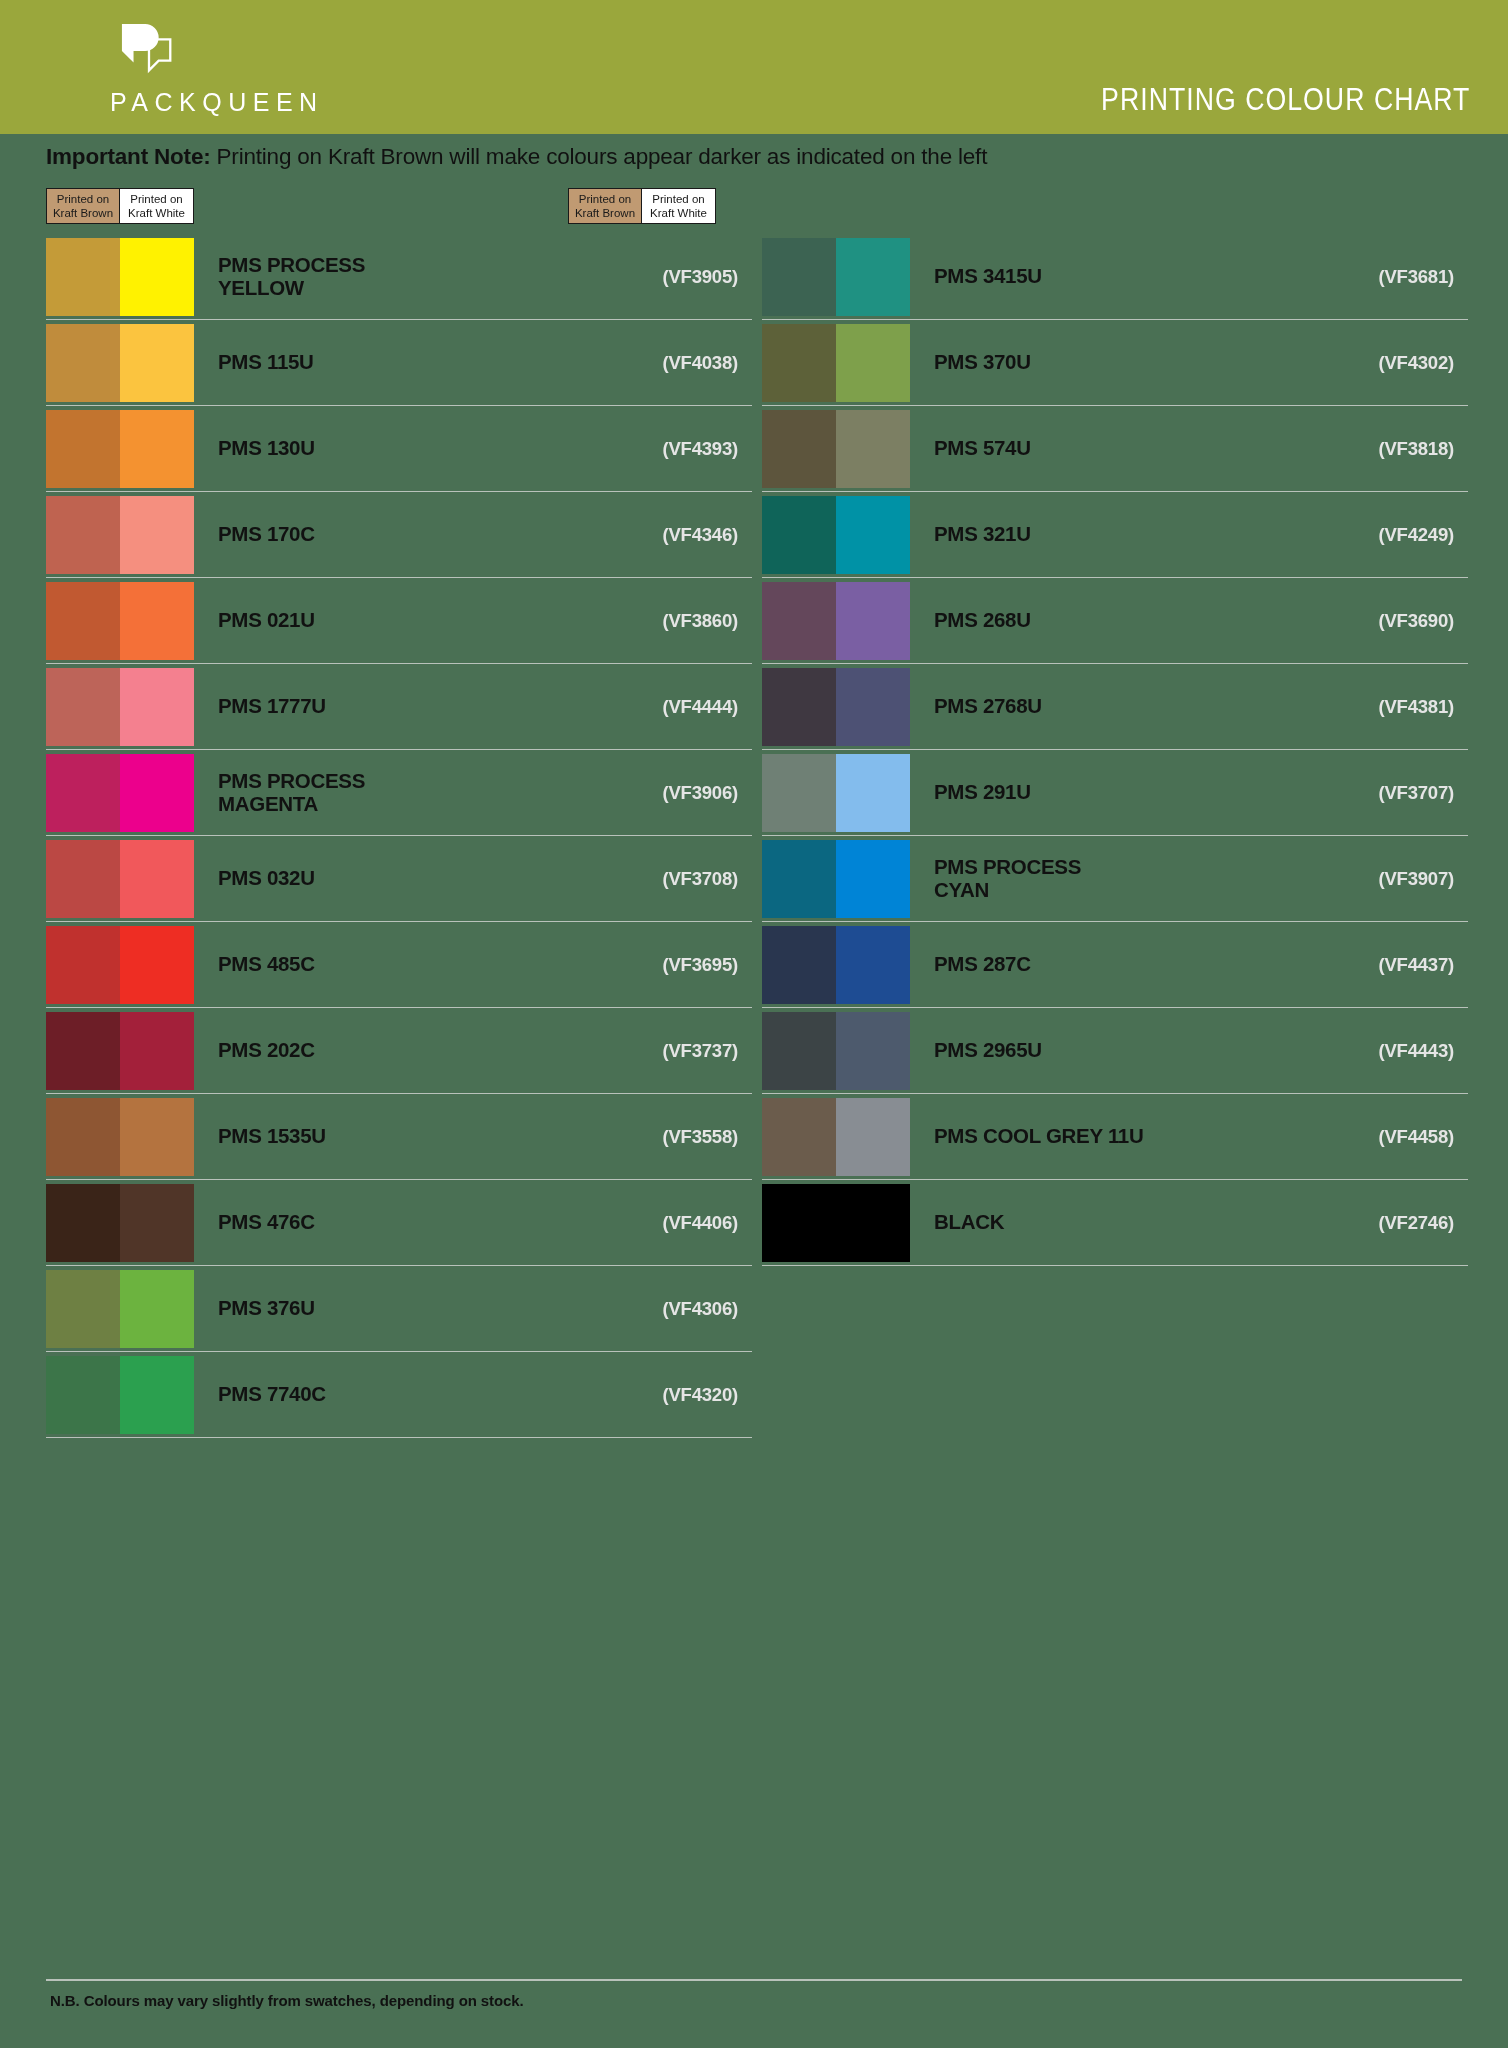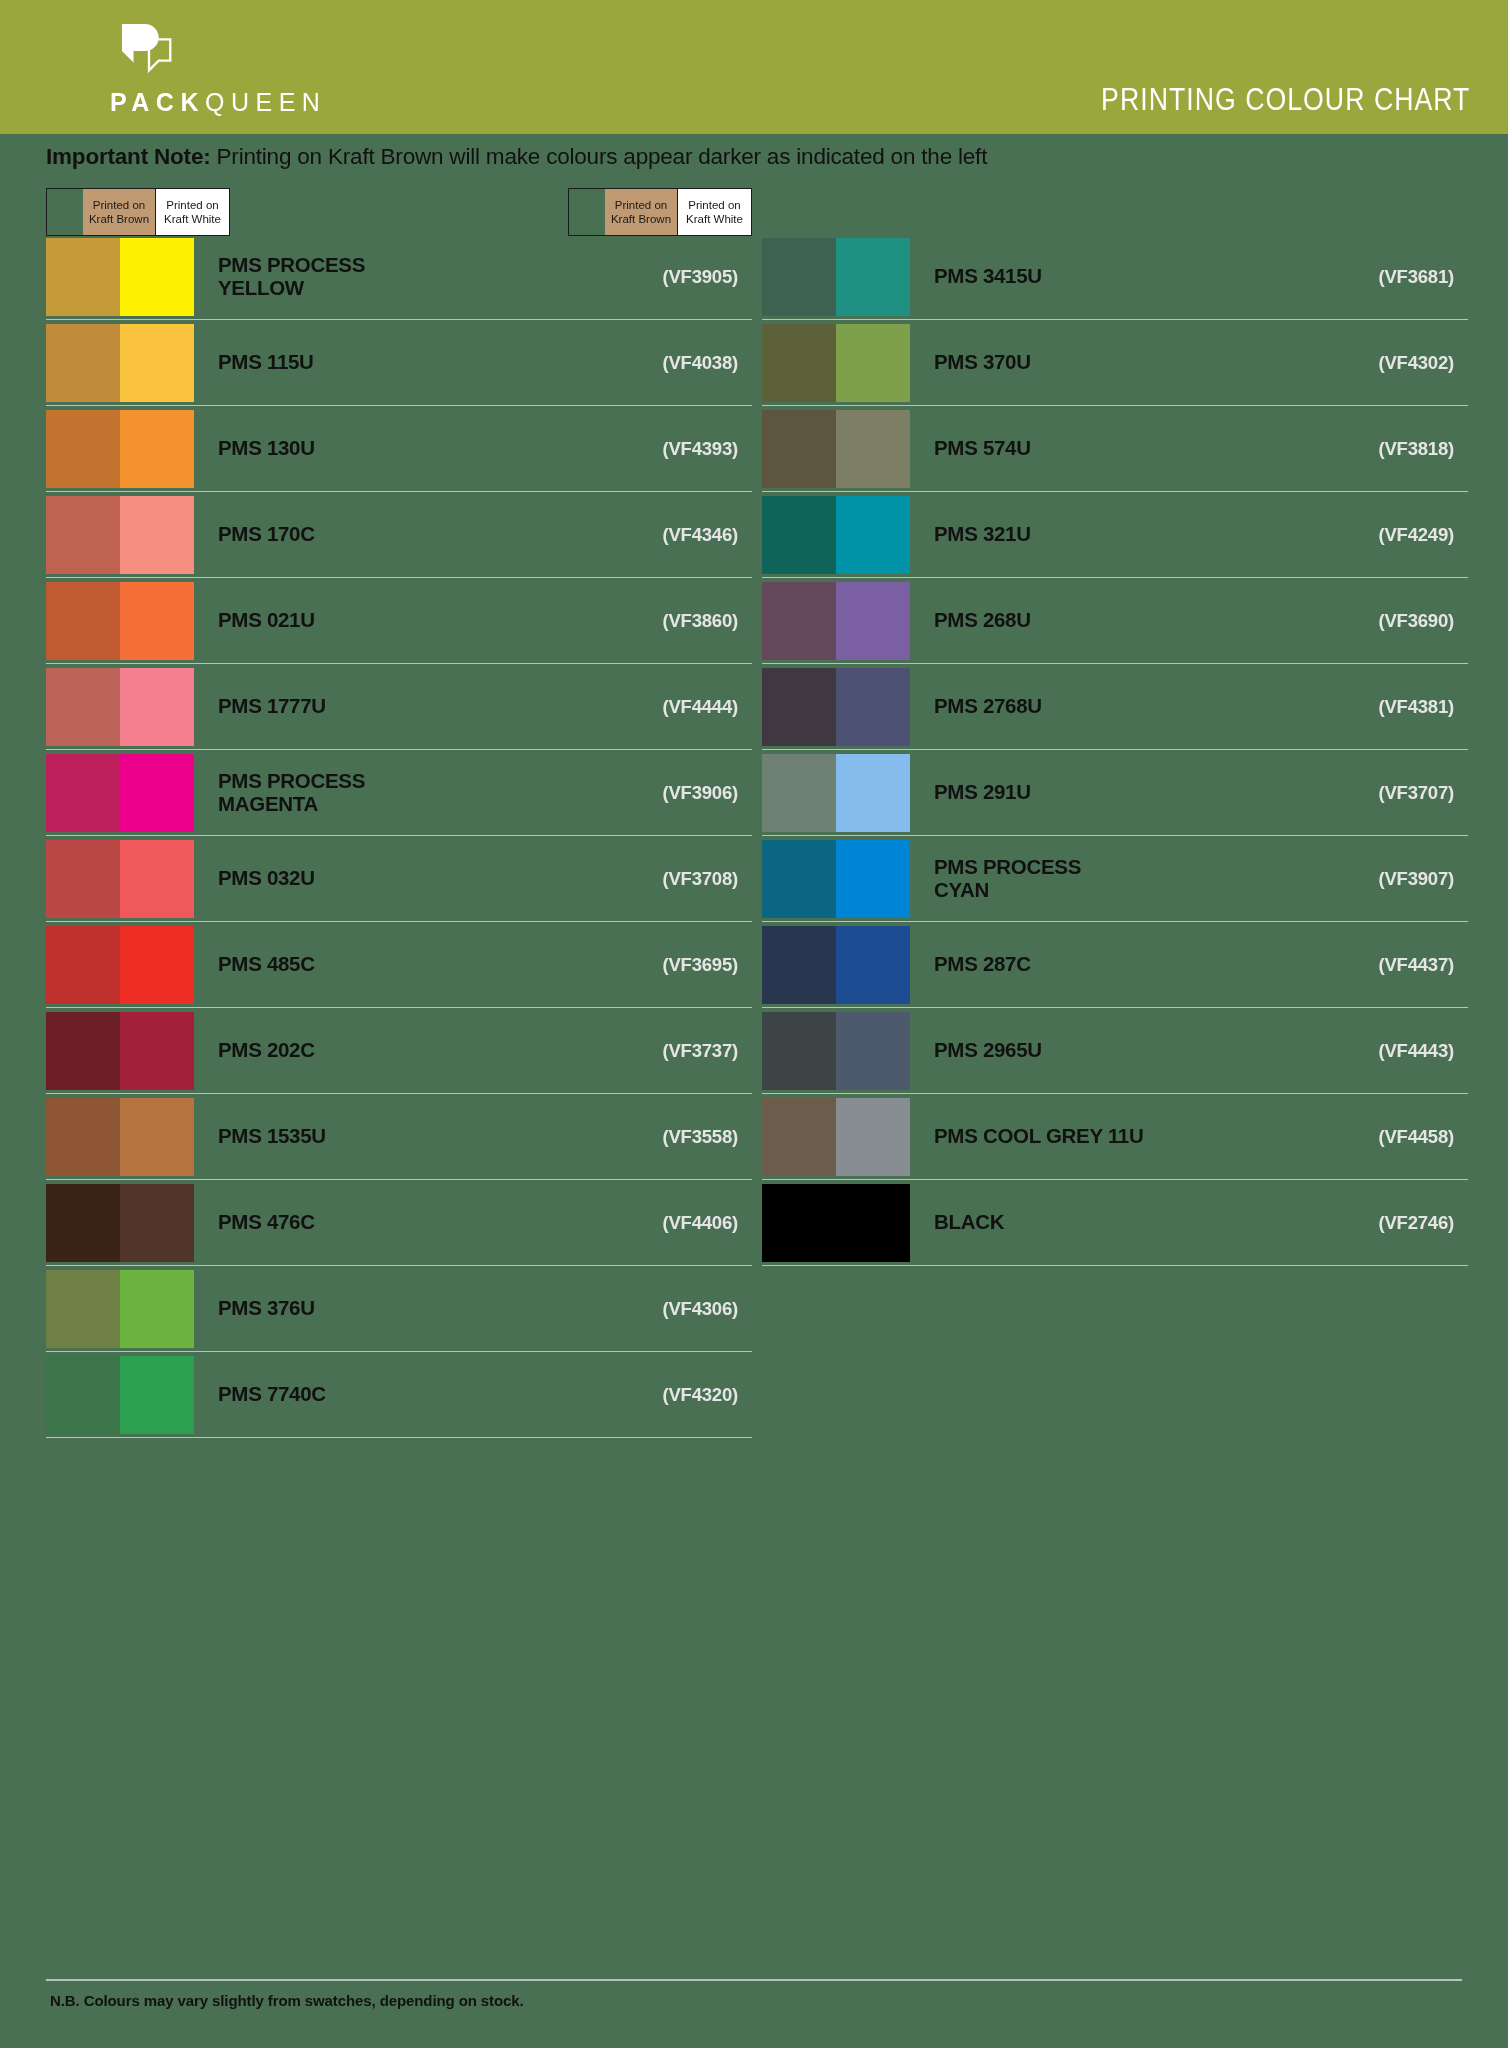--- a/index.html
+++ b/index.html
@@ -24,21 +24,21 @@
     width: 280px;
   }
   .logo-mark { width: 58px; height: 58px; margin-left: 10px; display:block; }
   .wordmark {
     margin-top: 8px;
     font-size: 25px;
     letter-spacing: 6.5px;
     color: #ffffff;
     white-space: nowrap;
   }
-  .wordmark .wm-bold { font-weight: 700; text-align: right; }
+  .wordmark .wm-bold { font-weight: 400; text-align: right; }
   .wordmark .wm-light { font-weight: 300; }
   .header-title {
     position: absolute;
     right: 38px;
     top: 82px;
     font-size: 31px;
     letter-spacing: 1.2px;
     color: #ffffff;
     font-weight: 300;
     transform: scaleX(0.86);
@@ -55,23 +55,22 @@
     color: #111111;
     white-space: nowrap;
     letter-spacing: -0.2px;
   }
   .note b { font-weight: 700; text-align: right; }
 
   
   .legend {
     position: absolute;
     display: flex;
-    height: 48px;
+    height: 36px;
     border: 1.5px solid #1a1a1a;
-    padding-left: 36px;
   }
   .legend.left  { left: 46px;  top: 188px; }
   .legend.right { left: 568px; top: 188px; }
   .legend-cell {
     width: 73px;
     display: flex;
     flex-direction: column;
     align-items: center;
     justify-content: center;
     font-size: 11.5px;

